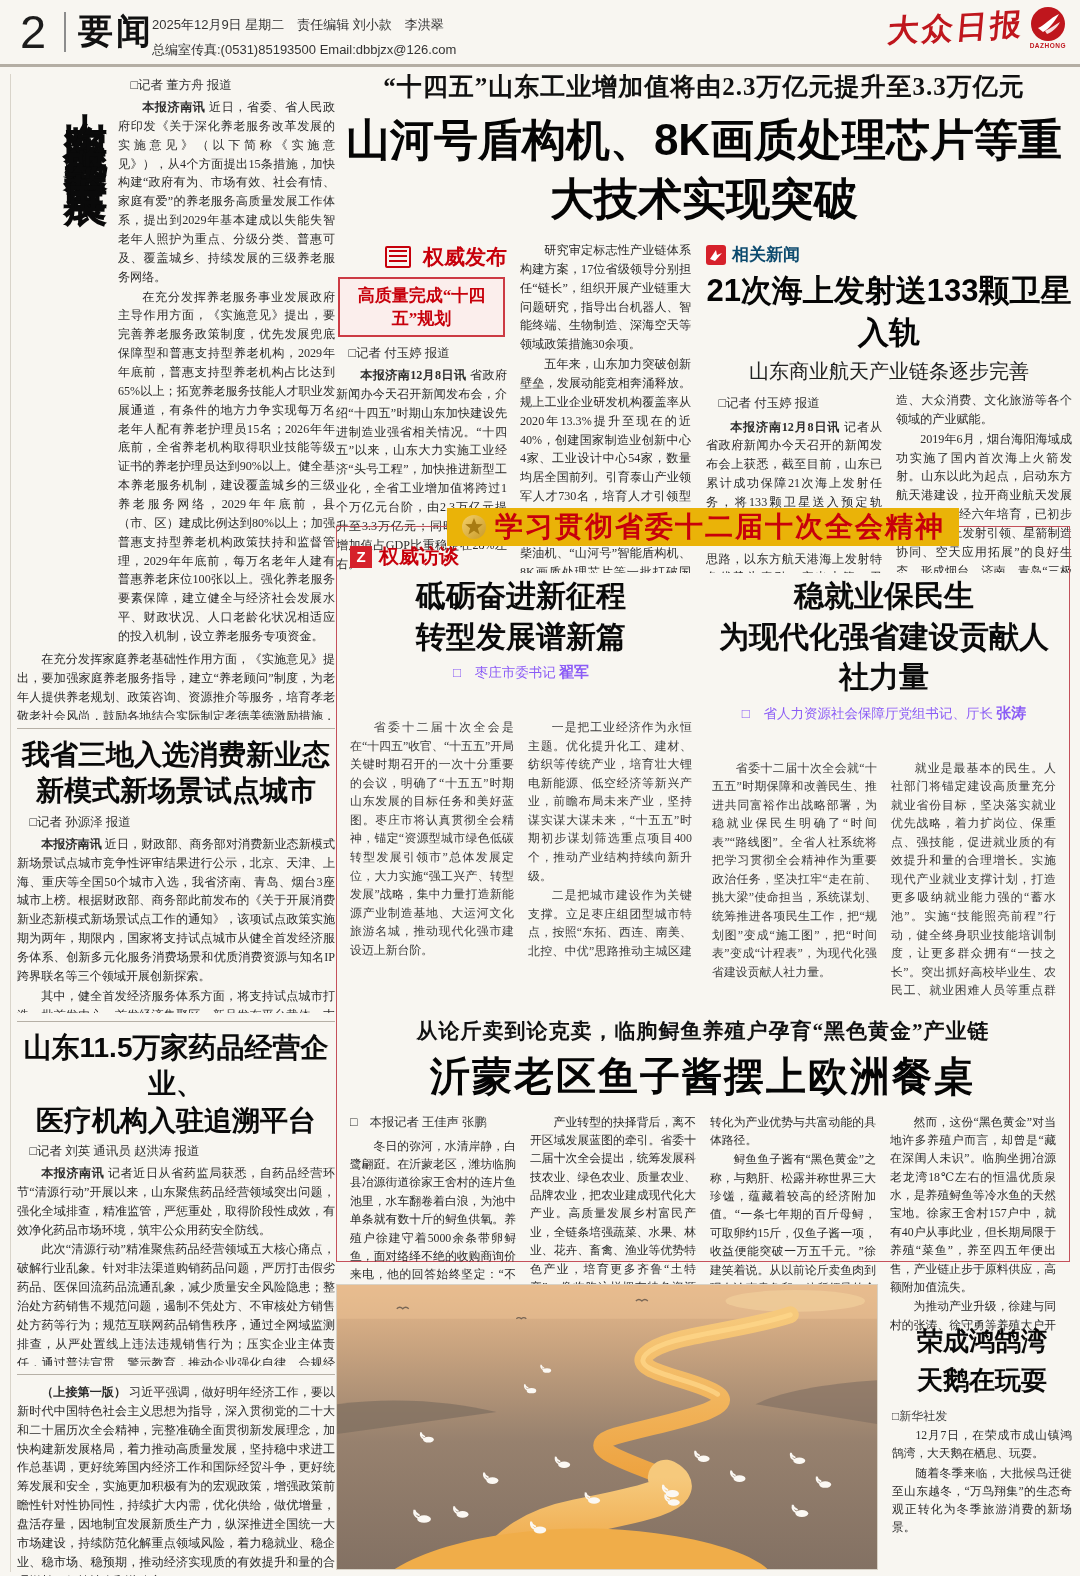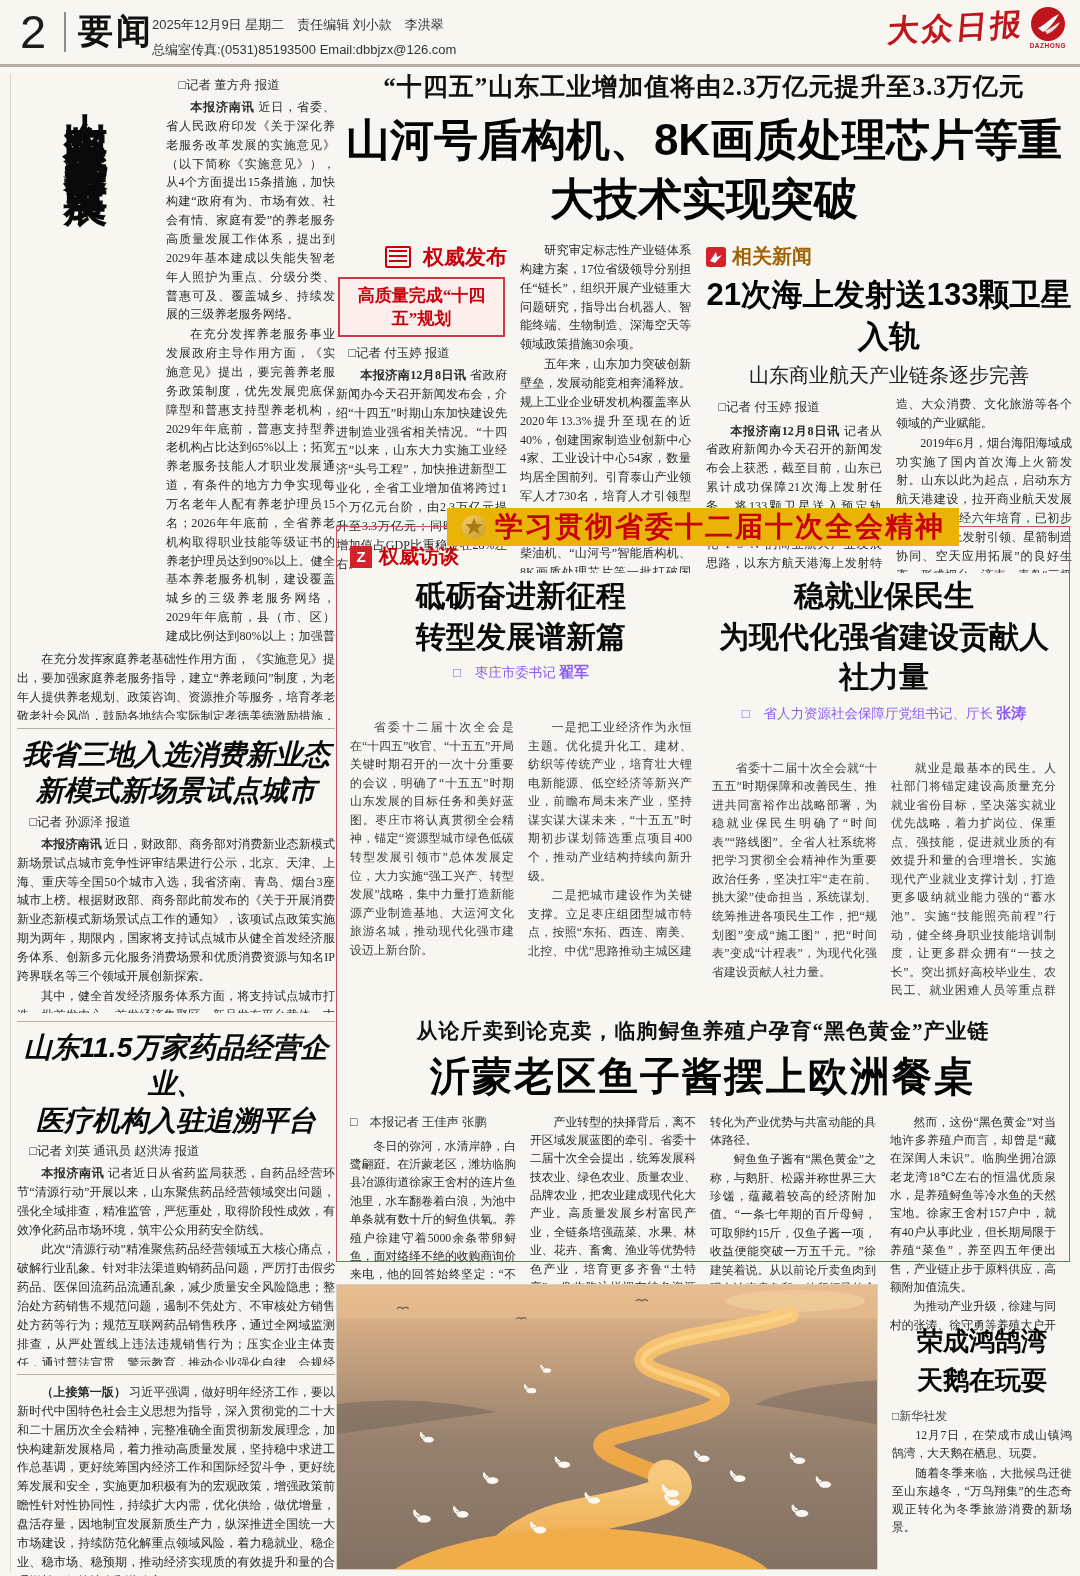--- a/index.html
+++ b/index.html
@@ -26,42 +26,42 @@
   .jtext p b.lead{font-weight:700;}
   .byline{font-size:12.5px;color:#333;margin:3px 0 4px;text-indent:1em;}
   .rule{border:0;border-top:1px solid #b6b0a6;margin:8px 0;}
   .cols2{column-count:2;column-gap:14px;overflow:hidden;}
   .cols4{column-count:4;column-gap:14px;overflow:hidden;}
   
   .leftcol{position:absolute;left:10px;top:74px;width:318px;height:1498px;border-left:1px solid #d9d4ca;padding-left:6px;}
   .elder{display:flex;gap:9px;height:574px;overflow:hidden;}
   .vhead{width:92px;font-family:"Liberation Sans",sans-serif;font-weight:900;font-size:44px;color:#0a0a0a;
          writing-mode:vertical-rl;text-orientation:upright;letter-spacing:6px;line-height:1.05;margin-top:4px;}
-  .elder-body{flex:1;overflow:hidden;margin-left:48px;}
+  .elder-body{flex:1;overflow:hidden;}
   .elder-tail{height:70px;overflow:hidden;margin-top:2px;}
   .subhead{font-family:"Liberation Sans",sans-serif;font-weight:900;font-size:28px;line-height:1.3;
-           text-align:center;color:#0a0a0a;margin:2px 0 4px;font-style:italic;}
+           text-align:center;color:#0a0a0a;margin:2px 0 4px;}
   .lc-body{overflow:hidden;}
   
   .maintop{position:absolute;left:336px;top:70px;width:736px;height:452px;}
   .kicker{font-size:25px;font-weight:700;text-align:center;letter-spacing:1px;color:#111;}
   .bighead{font-family:"Liberation Sans",sans-serif;font-weight:900;font-size:44px;letter-spacing:0px;
            text-align:center;color:#050505;margin:8px 0 12px;}
   .stories{display:flex;gap:14px;height:332px;overflow:hidden;}
   .story-ind{width:356px;display:flex;gap:13px;}
   .story-ind .c{width:171px;overflow:hidden;}
   .pub-label{display:flex;align-items:center;gap:12px;justify-content:flex-end;margin:2px 0 6px;}
   .pub-label span.t{color:#c7000b;font-weight:900;font-size:21px;font-family:"Liberation Sans",sans-serif;}
   .news-ico{width:18px;height:14px;border:2px solid #c7000b;border-radius:2px;
             background:repeating-linear-gradient(#c7000b 0 2px,transparent 2px 5px) content-box;padding:2px;}
   .pub-box{border:2px solid #cc3b44;background:#fbeeec;color:#c7000b;font-weight:700;font-size:17px;
            text-align:center;padding:5px 4px;margin:0 2px 8px;}
   .story-sat{width:366px;overflow:hidden;}
   .sat-label{display:flex;align-items:center;gap:6px;margin:2px 0 4px;}
-  .sat-label span.t{color:#a16207;font-weight:900;font-size:20px;font-family:"Liberation Sans",sans-serif;}
+  .sat-label span.t{color:#0c4a6e;font-weight:900;font-size:17px;font-family:"Liberation Sans",sans-serif;}
   .sat-head{font-family:"Liberation Sans",sans-serif;font-weight:900;font-size:31px;text-align:center;color:#050505;margin:2px 0 4px;}
   .sat-sub{font-size:20px;text-align:center;color:#222;margin-bottom:6px;}
   .sat-cols{height:238px;}
   
   .redbox{position:absolute;left:336px;top:526px;width:734px;height:736px;border:1.5px solid #c5505a;
           box-sizing:border-box;padding:0 13px;}
   .banner{position:absolute;left:50%;top:-19px;transform:translateX(-50%);background:#eab308;
           padding:0 14px;display:flex;align-items:center;gap:8px;white-space:nowrap;}
   .banner .t{color:#c7000b;font-weight:900;font-size:28px;letter-spacing:2px;font-family:"Liberation Sans",sans-serif;}
   .fangtan{display:flex;align-items:center;gap:7px;margin-top:16px;}

